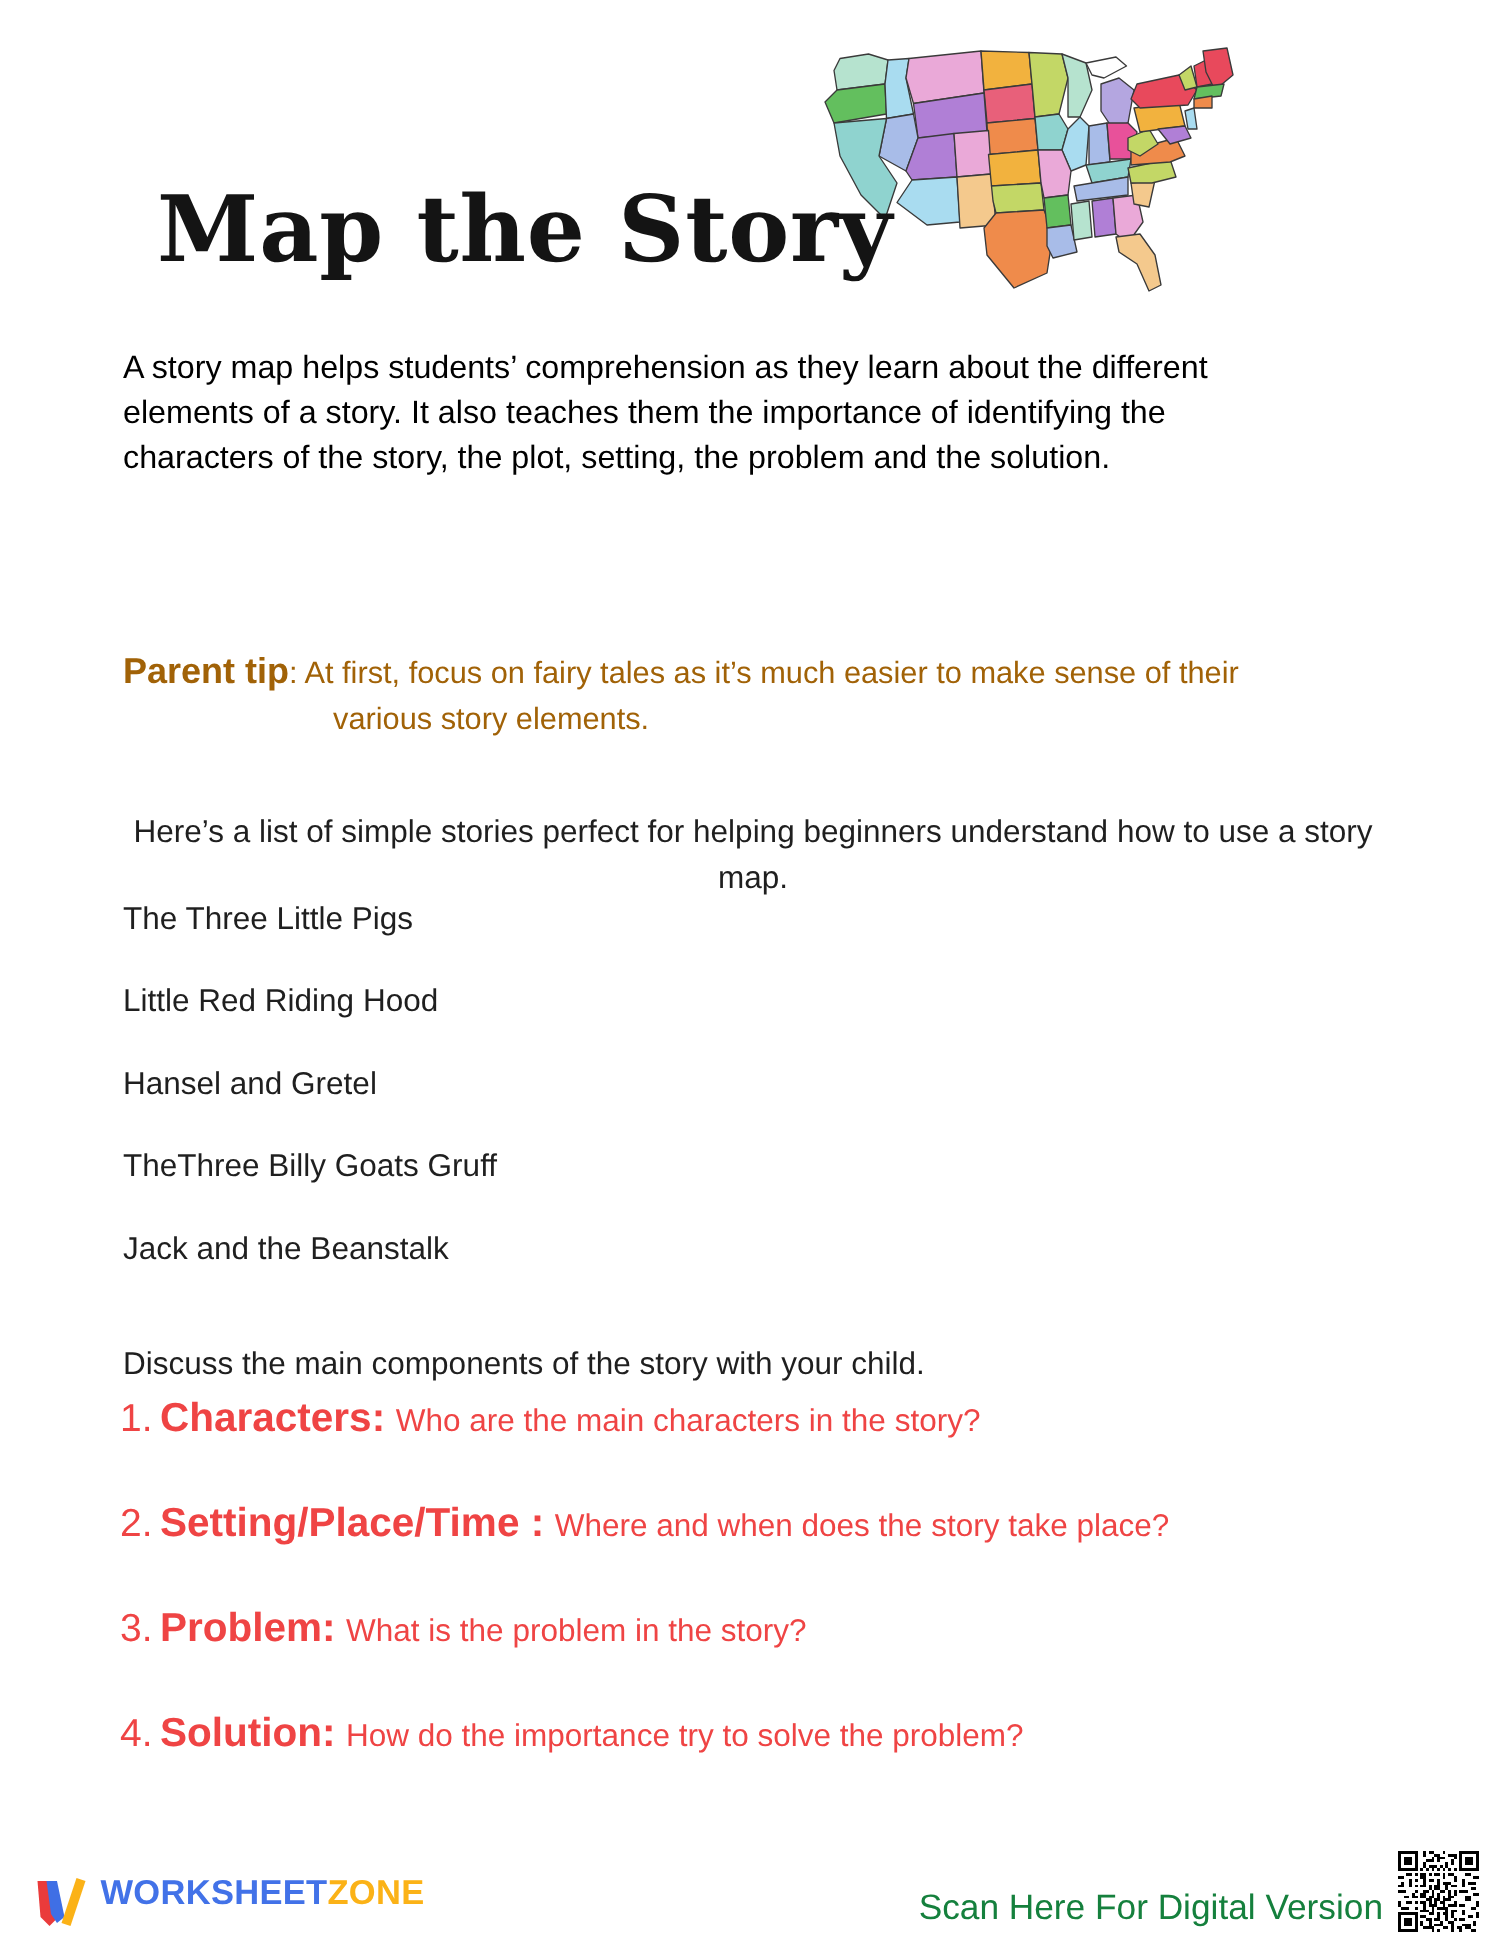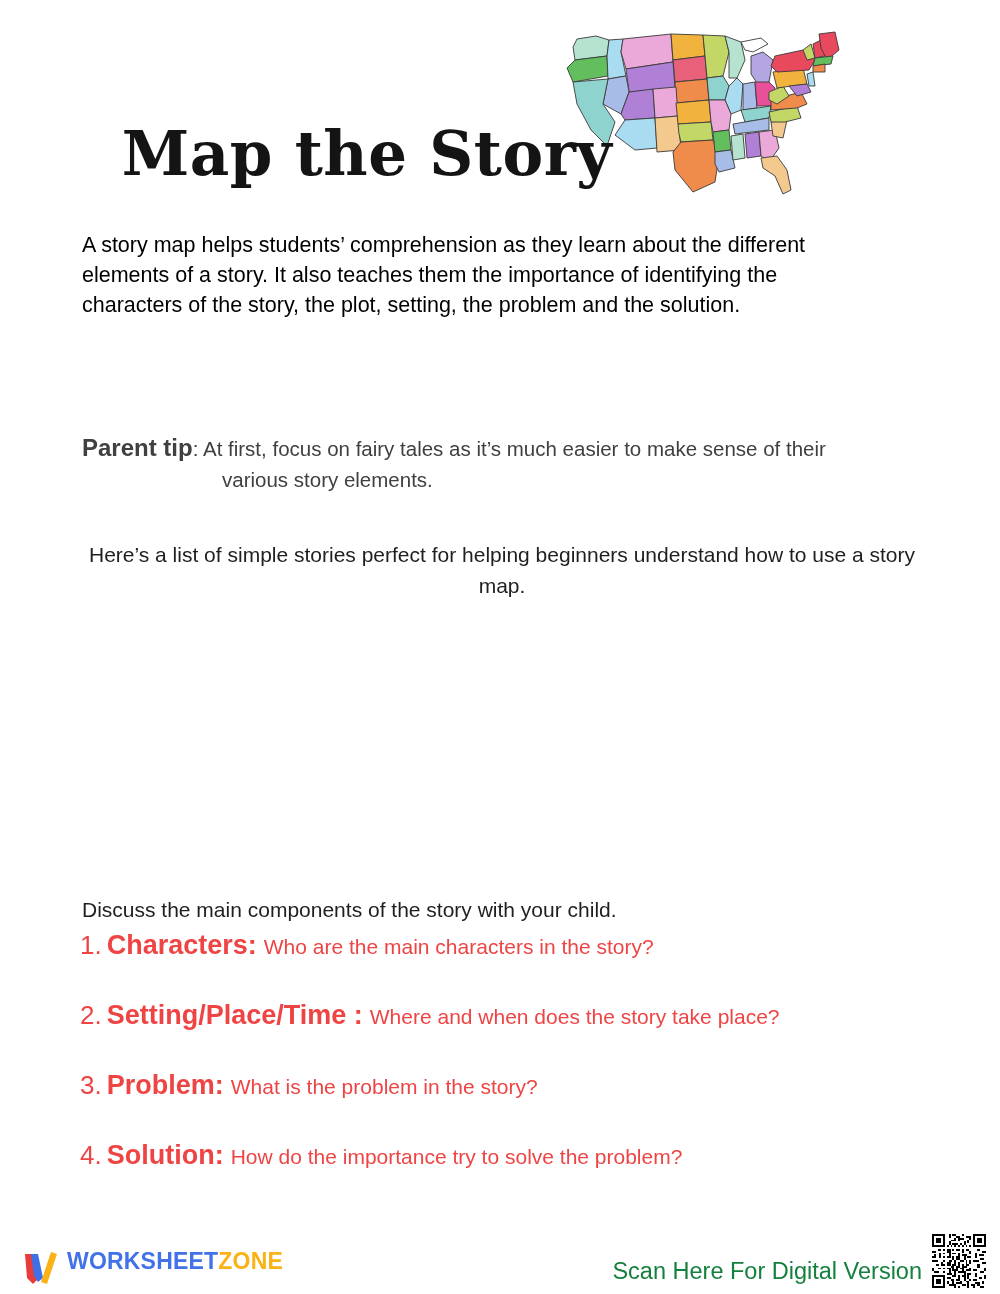--- a/index.html
+++ b/index.html
@@ -21,21 +21,20 @@
     margin: 0 auto;
   }
 
   
   .header-zone {
     position: absolute;
     left: 0;
     top: 0;
     width: 828px;
     height: 205px;
-    margin-left: 17px;
   }
   .us-map {
     position: absolute;
     left: 546px;
     top: 30px;
     width: 286px;
     height: 172px;
   }
   .page-title {
     position: absolute;
@@ -79,21 +78,21 @@
   }
 
   
   .parent-tip {
     position: absolute;
     left: 82px;
     top: 432px;
     width: 850px;
     font-size: 20.5px;
     line-height: 31px;
-    color: #404040;
+    color: #a16207;
   }
   .parent-tip b {
     font-size: 24px;
     font-weight: 700;
   }
   .parent-tip .tip-second {
     display: block;
     padding-left: 140px;
   }
 
@@ -312,20 +311,27 @@
 
 
   <div class="parent-tip">
     <b>Parent tip</b><span>:</span>
     <span>At first, focus on fairy tales as it’s much easier to make sense of their</span>
     <span class="tip-second">various story elements.</span>
   </div>
 
   <p class="lead">Here’s a list of simple stories perfect for helping beginners understand how to use a story map.</p>
 
+  <ul class="story-list">
+    <li>The Three Little Pigs</li>
+    <li>Little Red Riding Hood</li>
+    <li>Hansel and Gretel</li>
+    <li>TheThree Billy Goats Gruff</li>
+    <li>Jack and the Beanstalk</li>
+  </ul>
 
   <p class="discuss">Discuss the main components of the story with your child.</p>
 
   <div class="components">
     <div class="component-row">
       <span class="comp-num">1.</span><span class="comp-term">Characters:</span><span class="comp-desc">Who are the main characters in the story?</span>
     </div>
     <div class="component-row">
       <span class="comp-num">2.</span><span class="comp-term">Setting/Place/Time :</span><span class="comp-desc">Where and when does the story take place?</span>
     </div>

